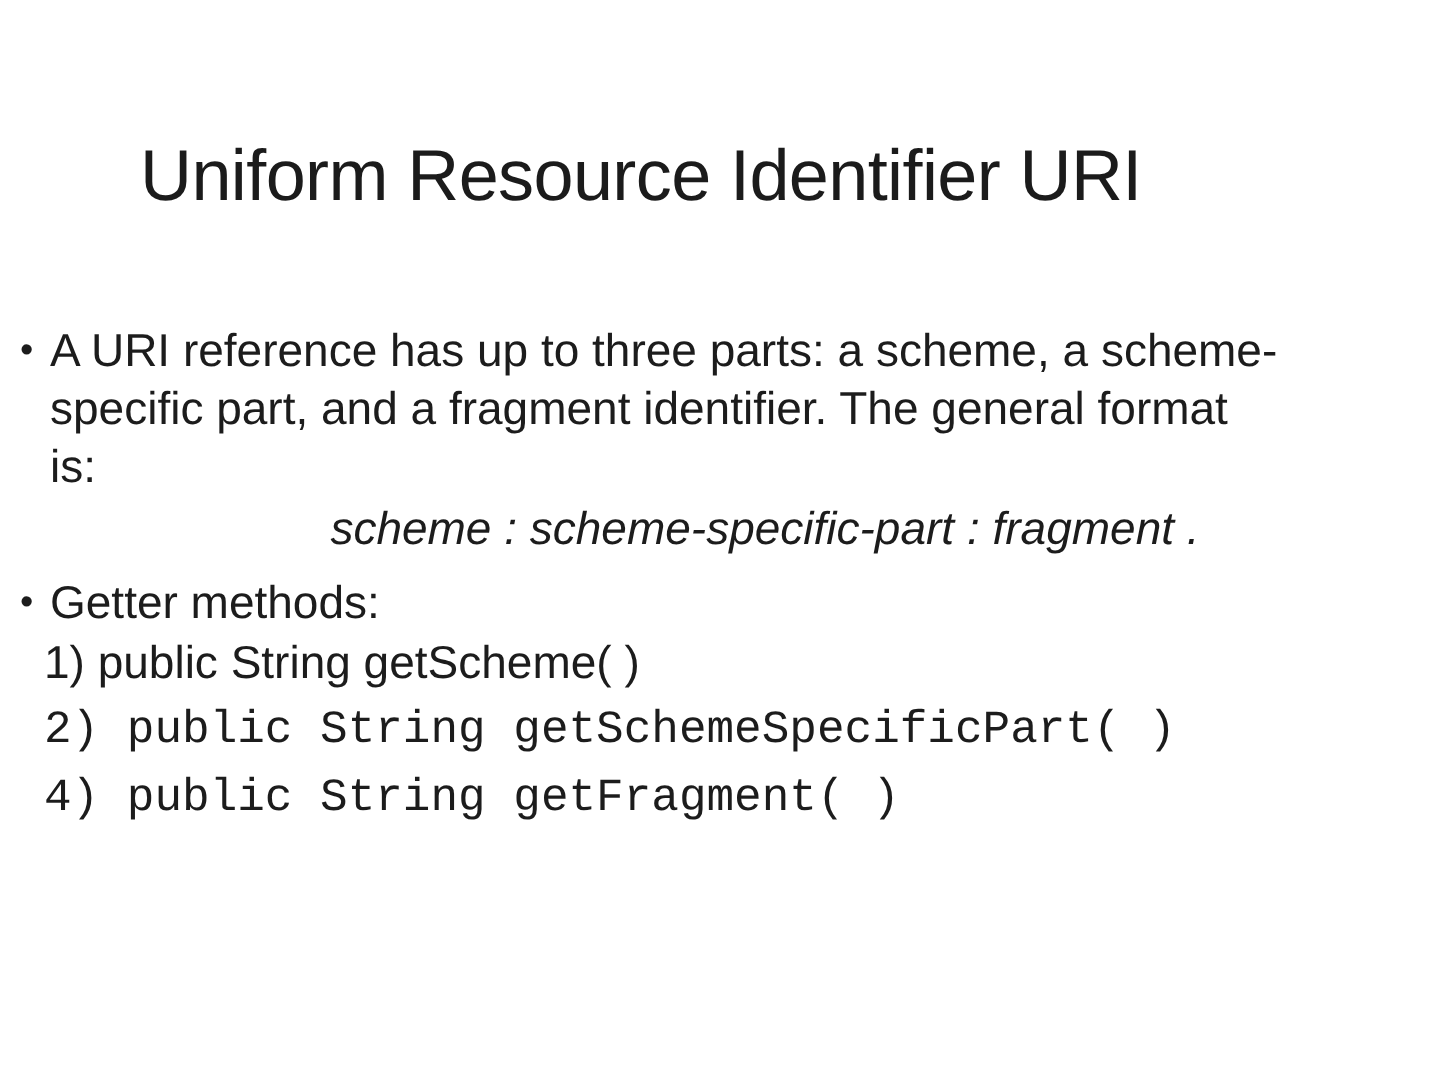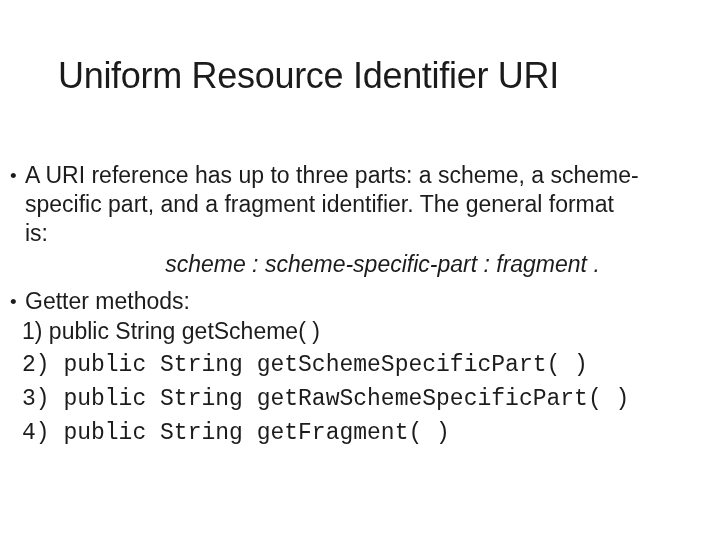--- a/index.html
+++ b/index.html
@@ -13,21 +13,21 @@
     height: 540px;
     background: #ffffff;
     overflow: hidden;
     font-family: "Liberation Sans", "DejaVu Sans", sans-serif;
     color: #1c1c1c;
   }
   .title {
     position: absolute;
     left: 58px;
     top: 56px;
-    margin: 0;
+    margin: 12px;
     font-size: 36px;
     font-weight: 300;
     letter-spacing: -0.3px;
     line-height: 1.1;
     color: #1b1b1b;
     white-space: nowrap;
   }
   .body {
     position: absolute;
     left: 10px;
@@ -88,17 +88,16 @@
 
     <div class="formula">scheme : scheme-specific-part : fragment .</div>
 
     <div class="bullet-row getter-row">
       <span class="bullet">•</span>
       <span class="bullet-text">Getter methods:</span>
     </div>
 
     <div class="method">1) public String getScheme( )</div>
     <div class="method">2) public String getSchemeSpecificPart( )</div>
-    <div class="method">3) public String getRawSchemeSpecificPart( )</div>
     <div class="method">4) public String getFragment( )</div>
 
   </div>
 </div>
 
 </body></html>

